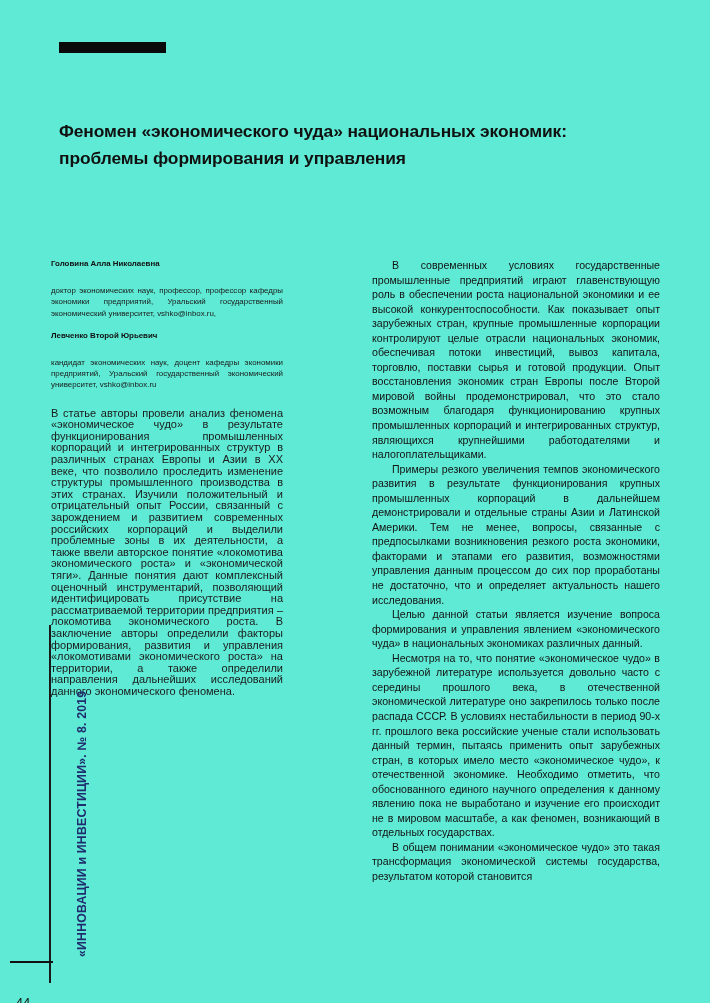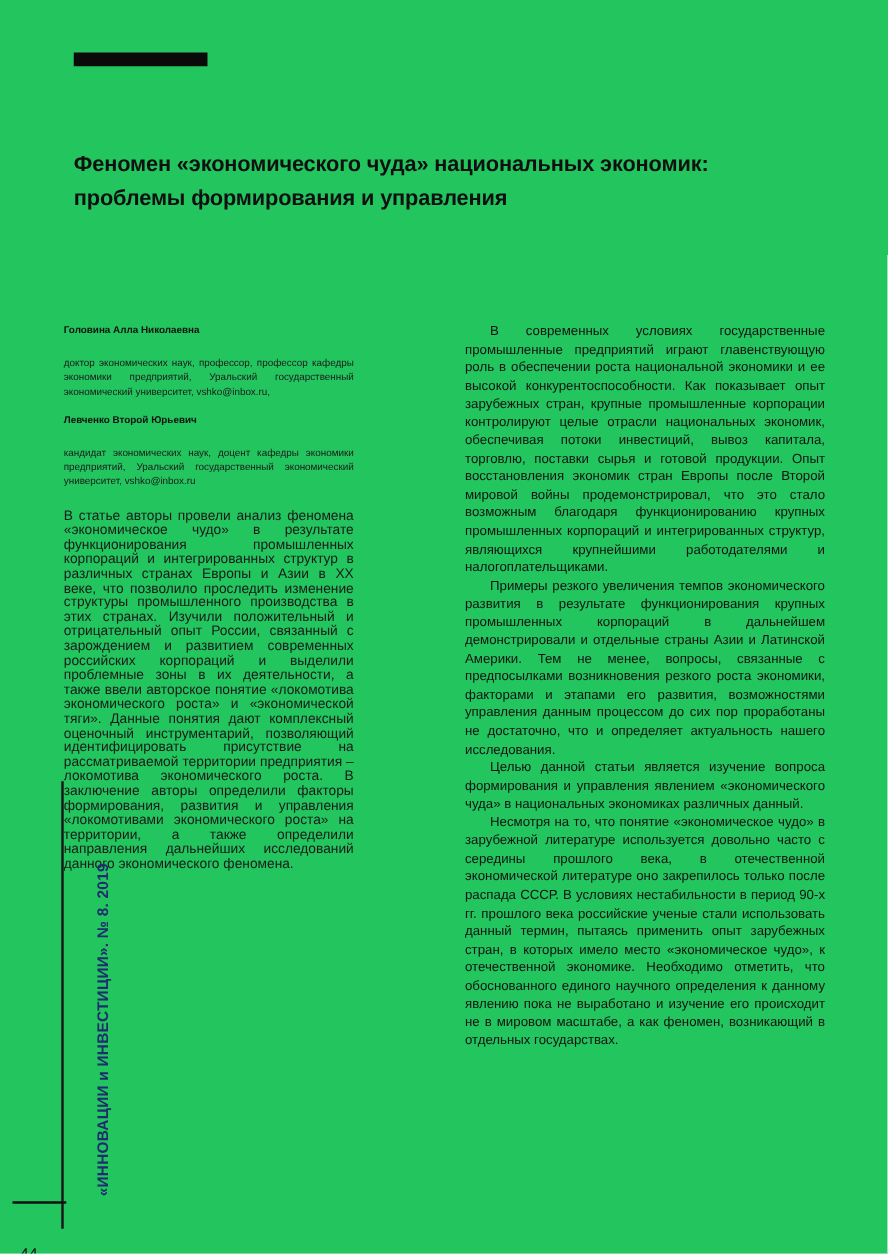--- a/index.html
+++ b/index.html
@@ -9,21 +9,21 @@
   }
   body {
     font-family: "Liberation Sans", sans-serif;
     color: #000000;
     -webkit-font-smoothing: antialiased;
   }
   #page {
     position: relative;
     width: 710px;
     height: 1003px;
-    background: #22c55e;
+    background: #5eead4;
     overflow: hidden;
   }
 
   
   .rail-rule {
     position: absolute;
     left: 49px;
     top: 625px;
     width: 1.6px;
     height: 358px;
@@ -153,20 +153,21 @@
     <p class="abstract">В статье авторы провели анализ феномена «экономическое чудо» в результате функционирования промышленных корпораций и интегрированных структур в различных странах Европы и Азии в XX веке, что позволило проследить изменение структуры промышленного производства в этих странах. Изучили положительный и отрицательный опыт России, связанный с зарождением и развитием современных российских корпораций и выделили проблемные зоны в их деятельности, а также ввели авторское понятие «локомотива экономического роста» и «экономической тяги». Данные понятия дают комплексный оценочный инструментарий, позволяющий идентифицировать присутствие на рассматриваемой территории предприятия – локомотива экономического роста. В заключение авторы определили факторы формирования, развития и управления «локомотивами экономического роста» на территории, а также определили направления дальнейших исследований данного экономического феномена.</p>
 
   </div>
 
   <div class="col col-right">
 
     <p class="body-par">В современных условиях государственные промышленные предприятий играют главенствующую роль в обеспечении роста национальной экономики и ее высокой конкурентоспособности. Как показывает опыт зарубежных стран, крупные промышленные корпорации контролируют целые отрасли национальных экономик, обеспечивая потоки инвестиций, вывоз капитала, торговлю, поставки сырья и готовой продукции. Опыт восстановления экономик стран Европы после Второй мировой войны продемонстрировал, что это стало возможным благодаря функционированию крупных промышленных корпораций и интегрированных структур, являющихся крупнейшими работодателями и налогоплательщиками.</p>
     <p class="body-par">Примеры резкого увеличения темпов экономического развития в результате функционирования крупных промышленных корпораций в дальнейшем демонстрировали и отдельные страны Азии и Латинской Америки. Тем не менее, вопросы, связанные с предпосылками возникновения резкого роста экономики, факторами и этапами его развития, возможностями управления данным процессом до сих пор проработаны не достаточно, что и определяет актуальность нашего исследования.</p>
     <p class="body-par">Целью данной статьи является изучение вопроса формирования и управления явлением «экономического чуда» в национальных экономиках различных данный.</p>
     <p class="body-par">Несмотря на то, что понятие «экономическое чудо» в зарубежной литературе используется довольно часто с середины прошлого века, в отечественной экономической литературе оно закрепилось только после распада СССР. В условиях нестабильности в период 90-х гг. прошлого века российские ученые стали использовать данный термин, пытаясь применить опыт зарубежных стран, в которых имело место «экономическое чудо», к отечественной экономике. Необходимо отметить, что обоснованного единого научного определения к данному явлению пока не выработано и изучение его происходит не в мировом масштабе, а как феномен, возникающий в отдельных государствах.</p>
+    <p class="body-par">В общем понимании «экономическое чудо» это такая трансформация экономической системы государства, результатом которой становится</p>
 
   </div>
 
   <div class="rail-rule"></div>
   <div class="rail-text">«ИННОВАЦИИ и ИНВЕСТИЦИИ». № 8. 2019</div>
   <div class="folio-rule"></div>
   <div class="folio">44</div>
 
 </div>
 

